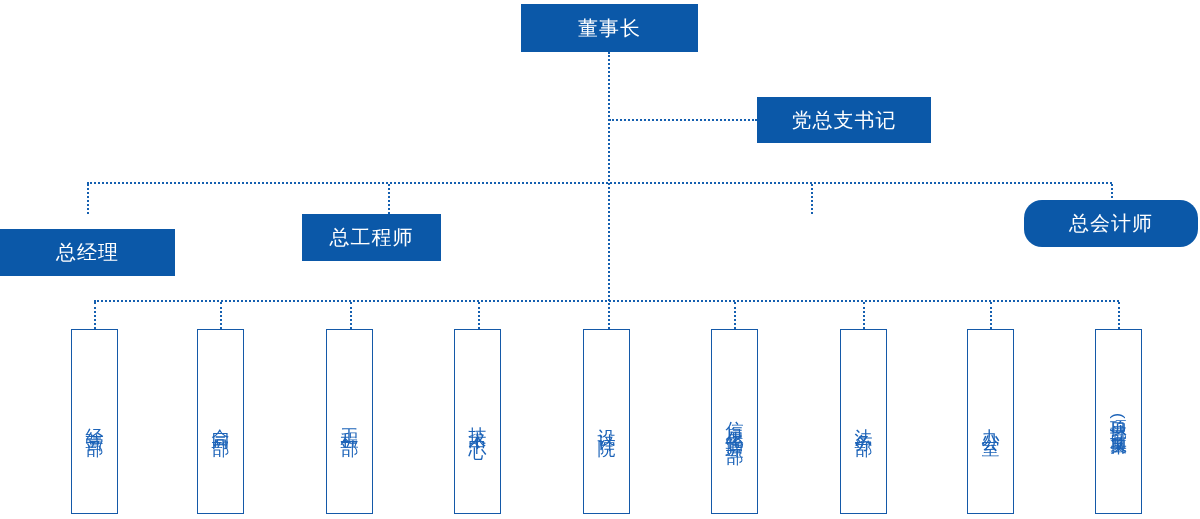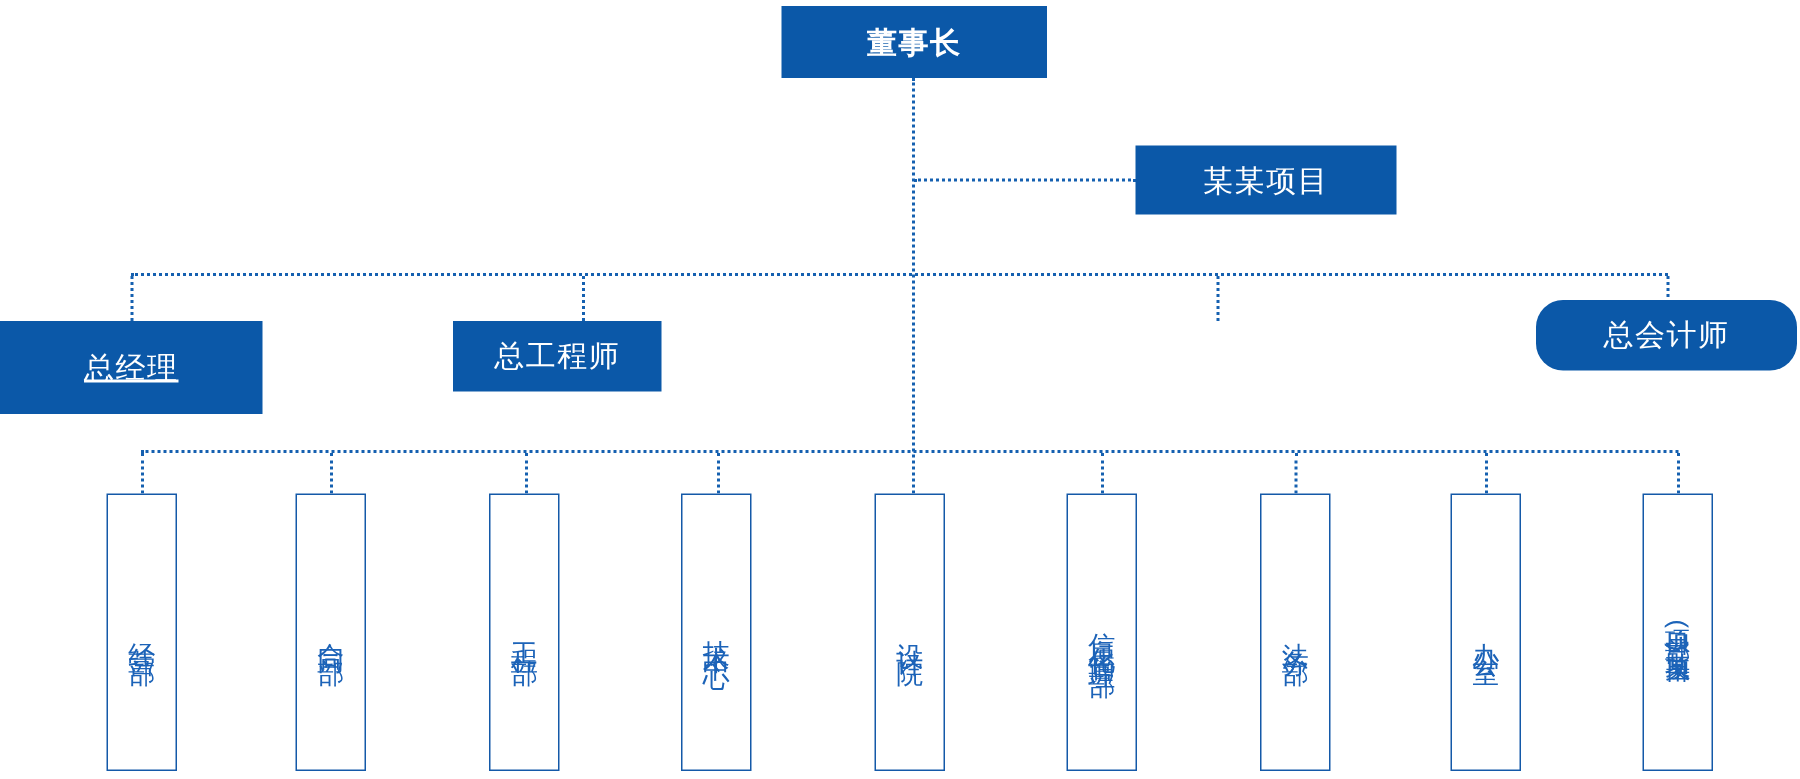--- a/index.html
+++ b/index.html
@@ -13,24 +13,24 @@
   
   .node{
     position:absolute;
     background:#0b58a8;
     color:#ffffff;
     display:flex;align-items:center;justify-content:center;
     font-size:20px;
     letter-spacing:1px;
     box-sizing:border-box;
   }
-  .node.bold{font-weight:bold;}
+  .node.bold{font-weight:normal;}
   .n-chairman {left:521px;top:4px;  width:177px;height:48px;}
   .n-party    {left:757px;top:97px; width:174px;height:46px;}
-  .n-exec0{left:0px;   top:214px;width:175px;height:62px;text-decoration:underline;}
+  .n-exec0{left:0px;   top:229px;width:175px;height:47px;}
   .n-exec1{left:302px; top:214px;width:139px;height:47px;}
   .n-exec2{left:723px; top:214px;width:177px;height:47px;}
   .n-exec3{left:1024px;top:200px;width:174px;height:47px;border-radius:18px;}
   
   .dept{
     position:absolute;
     top:329px;height:185px;width:47px;
     background:#ffffff;
     border:1px solid #1459a8;
     color:#1c63b8;
@@ -68,21 +68,21 @@
   <div class="vline" style="left:220px;top:302px;height:27px;"></div>
   <div class="vline" style="left:350px;top:302px;height:27px;"></div>
   <div class="vline" style="left:478px;top:302px;height:27px;"></div>
   <div class="vline" style="left:734px;top:302px;height:27px;"></div>
   <div class="vline" style="left:863px;top:302px;height:27px;"></div>
   <div class="vline" style="left:990px;top:302px;height:27px;"></div>
   <div class="vline" style="left:1118px;top:302px;height:27px;"></div>
 
   <div class="node bold n-chairman">董事长</div>
 
-  <div class="node n-party">某某项目</div>
+  <div class="node n-party">党总支书记</div>
 
   <div class="node n-exec0">总经理</div>
   <div class="node n-exec1">总工程师</div>
   <div class="node n-exec3">总会计师</div>
 
   <div class="dept d0">经营部</div>
   <div class="dept d1">合同部</div>
   <div class="dept d2">工程部</div>
   <div class="dept d3">技术中心</div>
   <div class="dept d4">设计院</div>

